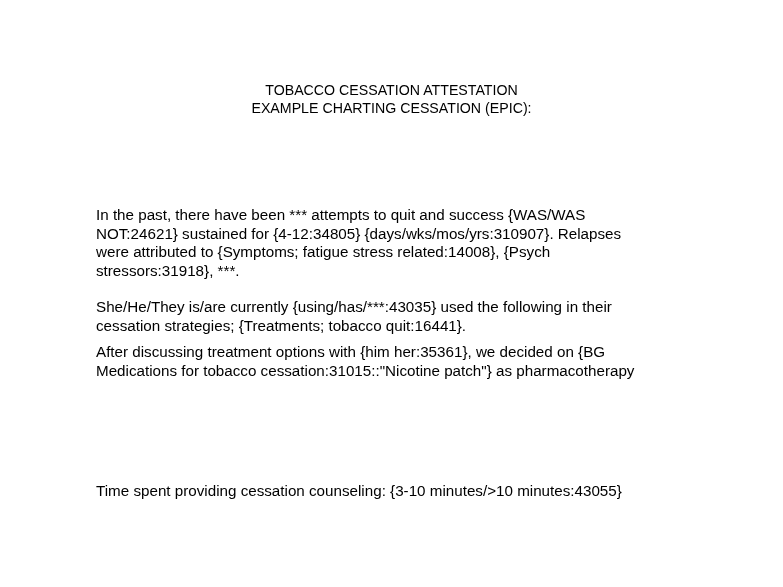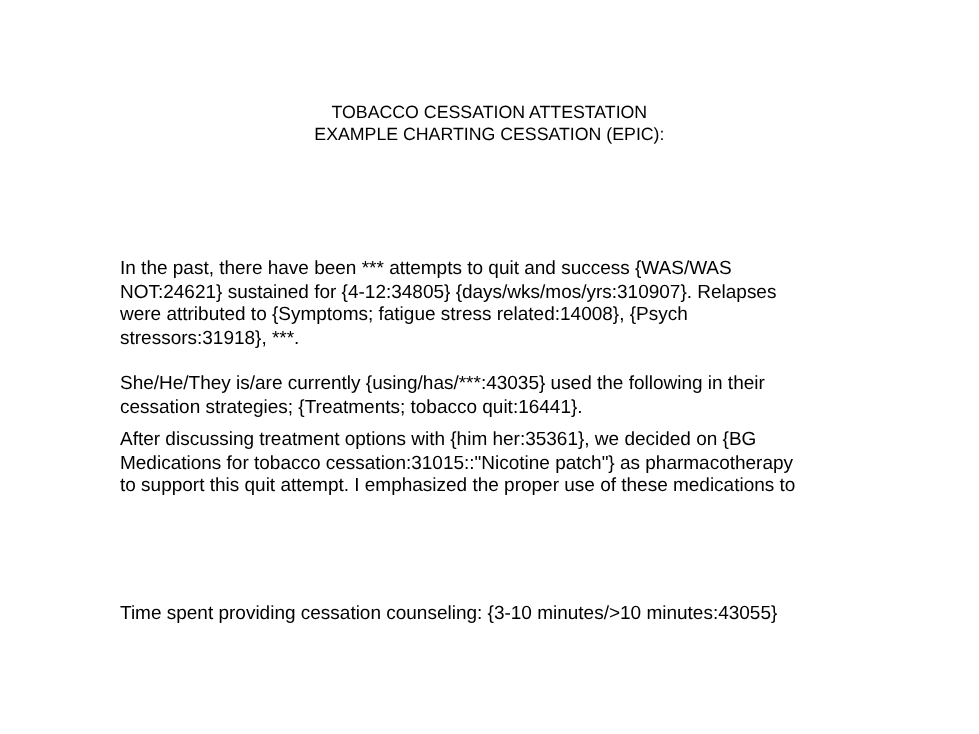--- a/index.html
+++ b/index.html
@@ -72,20 +72,19 @@
   </div>
 
   <div class="para" id="p3">
     <span class="line">She/He/They is/are currently {using/has/***:43035} used the following in their</span>
     <span class="line">cessation strategies; {Treatments; tobacco quit:16441}.</span>
   </div>
 
   <div class="para" id="p4">
     <span class="line">After discussing treatment options with {him her:35361}, we decided on {BG</span>
     <span class="line">Medications for tobacco cessation:31015::"Nicotine patch"} as pharmacotherapy</span>
-    <span class="line">to support this quit attempt. I emphasized the proper use of these medications to</span>
   </div>
 
   <div class="para" id="p5">
     <span class="line">Time spent providing cessation counseling: {3-10 minutes/&gt;10 minutes:43055}</span>
   </div>
 
 </div>
 
 </body></html>

